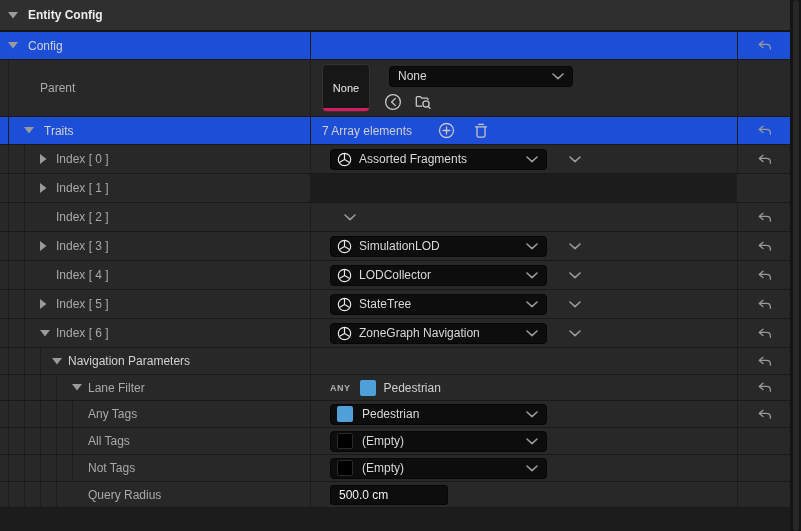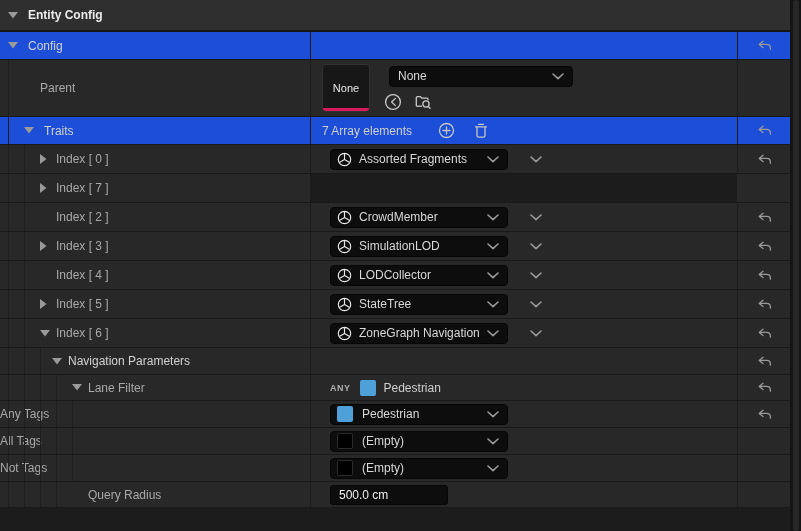--- a/index.html
+++ b/index.html
@@ -21,35 +21,35 @@
   .reset-cell{display:flex;align-items:center;justify-content:center;}
 
   
   .gd{position:absolute;left:8px;top:-1px;bottom:-1px;width:1px;background:#1e1e1e;}
   .d2{box-shadow:16px 0 0 #1e1e1e;}
   .d3{box-shadow:16px 0 0 #1e1e1e,32px 0 0 #1e1e1e;}
   .d4{box-shadow:16px 0 0 #1e1e1e,32px 0 0 #1e1e1e,48px 0 0 #1e1e1e;}
   .d5{box-shadow:16px 0 0 #1e1e1e,32px 0 0 #1e1e1e,48px 0 0 #1e1e1e,64px 0 0 #1e1e1e;}
 
   .pl0{padding-left:8px}.pl1{padding-left:24px}.pl2{padding-left:40px}
-  .pl3{padding-left:52px}.pl4{padding-left:72px}.pl5{}
+  .pl3{padding-left:52px}.pl4{padding-left:72px}.pl5{padding-left:88px}
   .exp{width:16px;flex:0 0 16px;display:flex;align-items:center;}
   .exp svg{display:block;}
   .noexp{width:16px;flex:0 0 16px;}
 
   .t-title{font-size:12px;font-weight:bold;color:#ececec;margin-left:4px;}
   .t-cat{font-size:12px;color:#d2d2d2;}
   .t-prop{font-size:12px;color:#a9a9a9;}
   .t-val{font-size:12px;color:#cfcfcf;}
 
   
   .combo{height:21px;background:#0d0d0d;border:1px solid #060606;border-radius:4px;display:flex;align-items:center;padding:0 8px 0 6px;box-sizing:border-box;margin-left:8px;}
   .combo .cname{font-size:12px;color:#d8d8d8;margin-left:7px;white-space:nowrap;overflow:hidden;}
   .combo .chev{margin-left:auto;display:flex;align-items:center;}
-  .w200{width:178px;}
+  .w200{width:217px;}
   .extra-chev{margin-left:16px;width:24px;display:flex;justify-content:center;align-items:center;cursor:pointer;}
 
   
   .thumb{width:48px;height:48px;background:#171717;border:1px solid #323232;border-radius:4px;position:relative;display:flex;align-items:center;justify-content:center;box-sizing:border-box;overflow:hidden;flex:0 0 48px;}
   .thumb .tn{font-size:11px;color:#e8e8e8;}
   .thumb .bar{position:absolute;left:0;right:0;bottom:0;height:3px;}
   .parent-right{display:flex;flex-direction:column;margin-left:11px;}
   .parent-combo{width:184px;}
   .asset-icons{display:flex;gap:10px;margin-top:6px;margin-left:2px;}
   .icon-btn{width:20px;height:18px;display:flex;align-items:center;justify-content:center;cursor:pointer;}
@@ -254,50 +254,39 @@
   </div>
 
   <div class="row h28">
     <div class="label-cell pl2">
         <span class="gd d2"></span>
       <span class="exp">
           <svg width="7" height="10">
             <use href="#tri-right"></use>
           </svg>
         </span>
-      <span class="t-prop">Index [ 7 ]</span>
+      <span class="t-prop">Index [ 1 ]</span>
     </div>
     <div class="vdiv"></div>
     <div class="vdiv"></div>
     <div class="reset-cell">
         <svg width="15" height="11">
           <use href="#undo-ic"></use>
         </svg>
       </div>
   </div>
 
   <div class="row h28">
     <div class="label-cell pl2">
         <span class="gd d2"></span>
       <span class="noexp"></span>
       <span class="t-prop">Index [ 2 ]</span>
     </div>
     <div class="vdiv"></div>
     <div class="value-cell">
-      <div class="combo w200">
-        <svg width="15" height="15" viewBox="0 0 16 16">
-            <use href="#trait-ic"></use>
-          </svg>
-        <span class="cname">CrowdMember</span>
-        <span class="chev">
-            <svg width="12" height="7">
-              <use href="#chev-dn"></use>
-            </svg>
-          </span>
-      </div>
       <span class="extra-chev">
           <svg width="12" height="7">
             <use href="#chev-dn"></use>
           </svg>
         </span>
     </div>
     <div class="vdiv"></div>
     <div class="reset-cell">
         <svg width="15" height="11">
           <use href="#undo-ic"></use>

